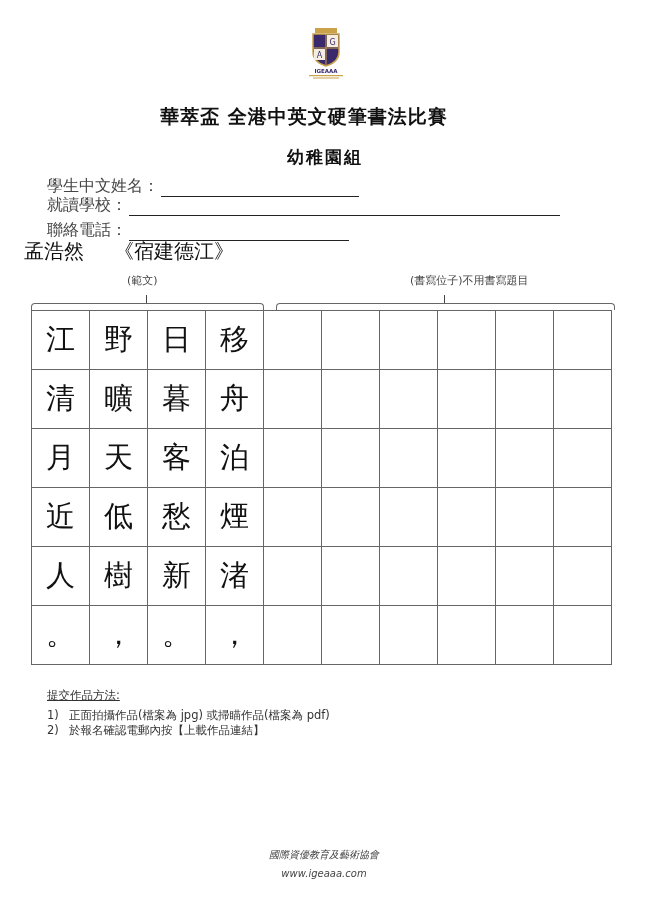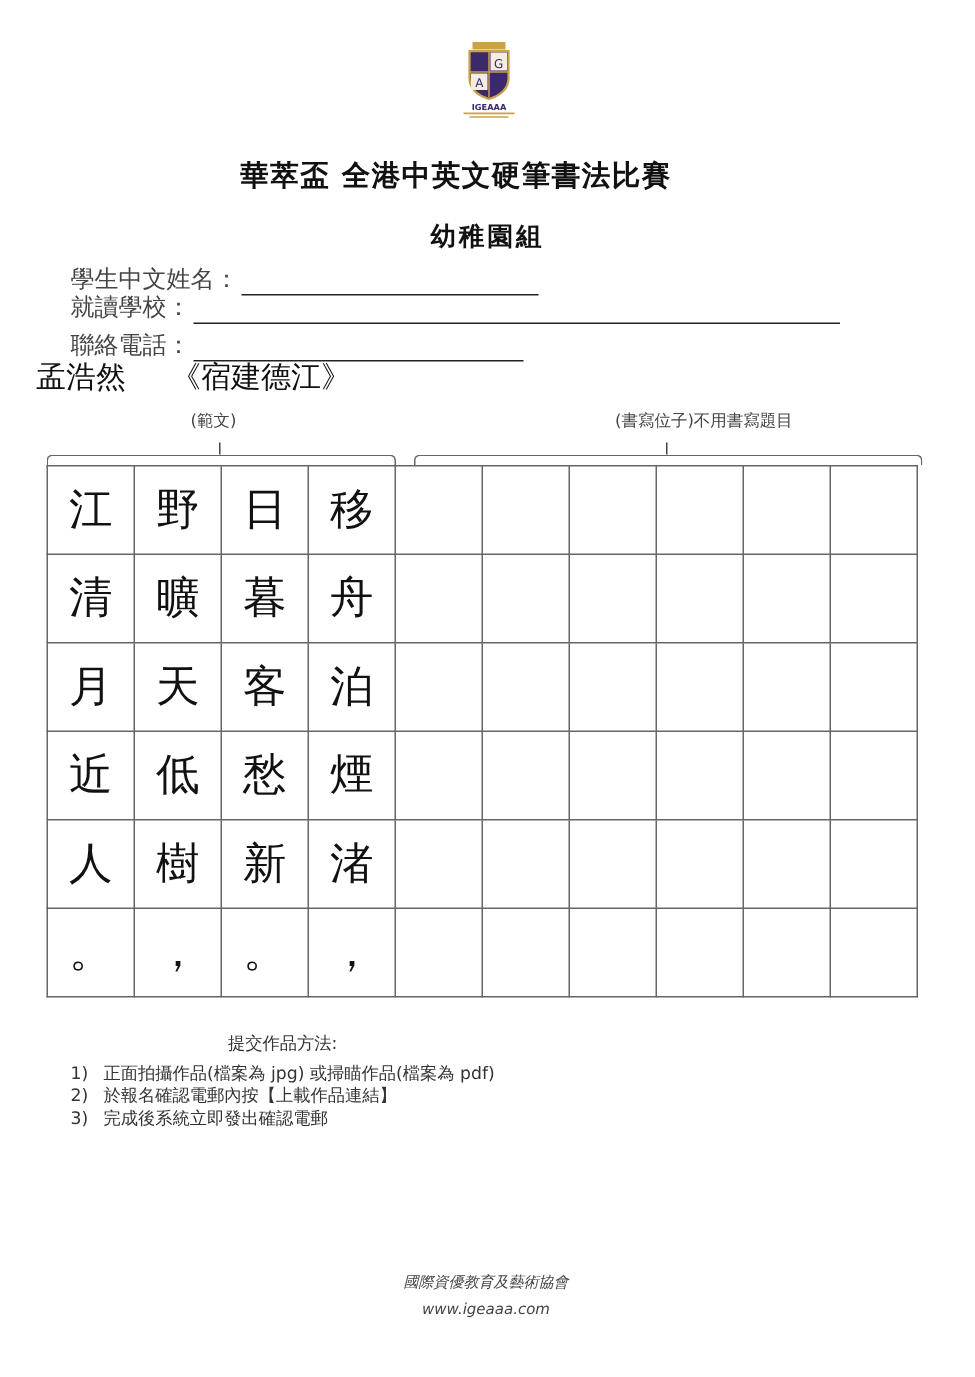--- a/index.html
+++ b/index.html
@@ -15,21 +15,21 @@
   .field .line { border-bottom:1.3px solid #222; height:12px; margin-left:2px; }
   .poem { left:24px; top:238px; font-size:20px; color:#111; }
   .poem .pt { margin-left:30px; }
   .lbl { font-size:11px; color:#444; top:273px; }
   .brace { position:absolute; border:1.2px solid #666; border-bottom:none; height:6px; top:303px; border-radius:4px 4px 0 0; }
   .tick { position:absolute; width:1px; background:#444; height:8px; top:295px; }
   table.grid { position:absolute; left:31px; top:310px; border-collapse:collapse; }
   table.grid td { width:57px; height:58px; border:1.3px solid #666; text-align:center; vertical-align:middle;
                   font-family:"DejaVu Serif", serif; font-size:29px; color:#111; padding:0; }
   .instr { left:47px; top:688px; font-size:11.5px; color:#333; }
-  .instr .head { margin-bottom:5px;text-align:center; }
+  .instr .head { text-decoration:underline; margin-bottom:5px; }
   .instr .item { margin-top:0; }
   .instr .num { display:inline-block; width:22px; }
   .footer { left:0; width:648px; text-align:center; font-size:10px; color:#444;font-style:italic; }
 </style>
 </head>
 <body>
 
 <div class="abs logo">
   <svg width="62" height="54" viewBox="0 0 62 54">
     <rect x="20" y="2" width="22" height="5" fill="#c9a24a"></rect>
@@ -151,19 +151,16 @@
   </table>
 
 <div class="abs instr">
   <div class="head">提交作品方法:</div>
   <div class="item">
     <span class="num">1)</span><span>正面拍攝作品(檔案為 jpg)  或掃瞄作品(檔案為 pdf)</span>
   </div>
   <div class="item">
     <span class="num">2)</span><span>於報名確認電郵內按【上載作品連結】</span>
   </div>
-  <div class="item">
-    <span class="num">3)</span><span>完成後系統立即發出確認電郵</span>
-  </div>
 </div>
 
 <div class="abs footer" style="top:848px;">國際資優教育及藝術協會</div>
 <div class="abs footer" style="top:868px;">www.igeaaa.com</div>
 
 </body></html>

